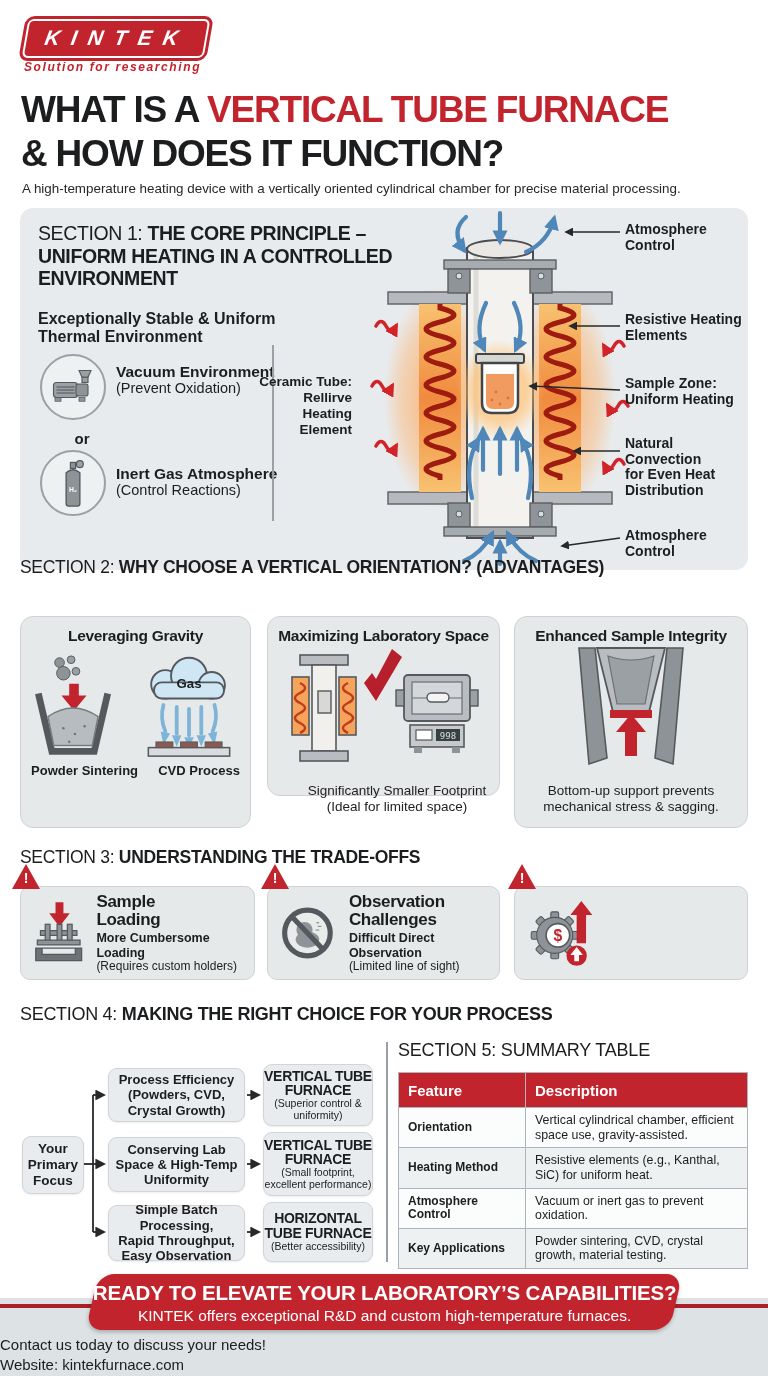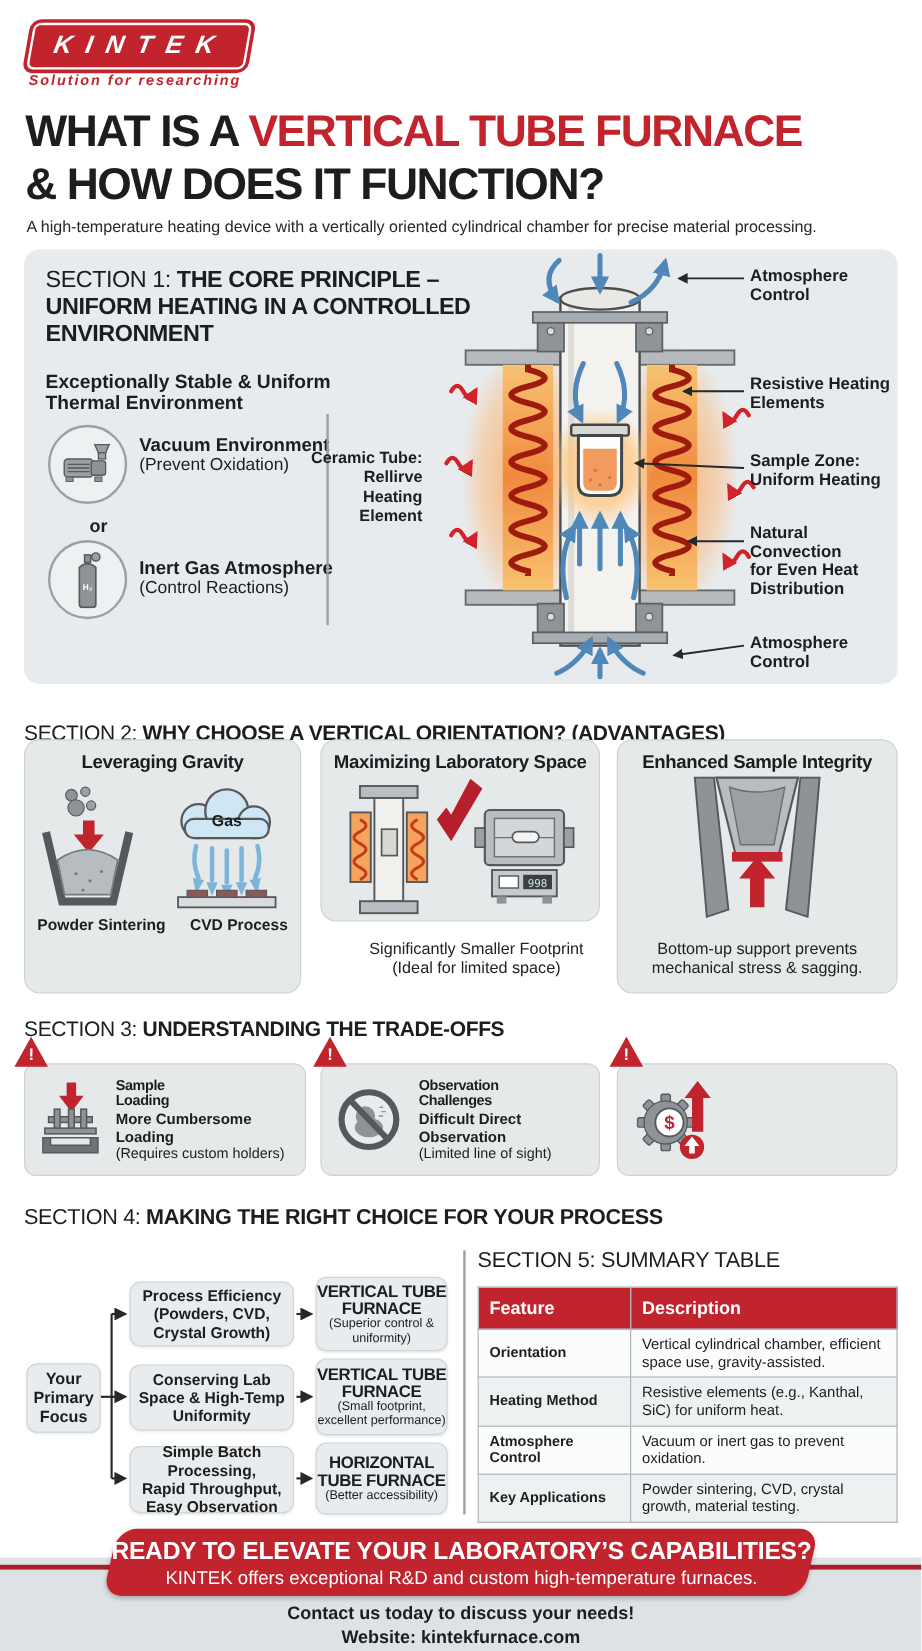--- a/index.html
+++ b/index.html
@@ -35,21 +35,21 @@
   
   .card{background:#e6e9ea;border:1px solid #cdd2d5;border-radius:13px;box-sizing:border-box;}
   .card2-title{font-size:15.5px;font-weight:bold;text-align:center;margin-top:10px;letter-spacing:-0.3px;}
   .icon-lbl{font-size:13px;font-weight:bold;text-align:center;}
   .caption{font-size:13.5px;text-align:center;line-height:1.2;color:#222;}
   
   .warn-tri{width:0;height:0;border-left:14px solid transparent;border-right:14px solid transparent;
             border-bottom:25px solid #c2242e;position:absolute;}
   .warn-ex{position:absolute;color:#fff;font-weight:bold;font-size:14px;width:28px;text-align:center;top:8px;left:0;}
   .s3card{display:flex;align-items:center;padding:8px 10px;box-sizing:border-box;}
-  .s3-title{font-size:12px;font-weight:bold;line-height:1.05;letter-spacing:-0.3px;}
+  .s3-title{font-size:17px;font-weight:bold;line-height:1.05;letter-spacing:-0.3px;}
   .s3-strong{font-size:12.5px;font-weight:bold;line-height:1.15;margin-top:3px;}
   .s3-note{font-size:12px;line-height:1.1;}
   
   .fbox{background:#e9ecee;border:1px solid #d0d5d8;border-radius:9px;box-sizing:border-box;
         display:flex;align-items:center;justify-content:center;text-align:center;
         box-shadow:0 1px 2px rgba(0,0,0,0.08);}
   .fbox .need{font-size:13px;font-weight:bold;line-height:1.18;}
   .res-title{font-size:14px;font-weight:bold;line-height:1.05;letter-spacing:-0.3px;}
   .res-note{font-size:10.5px;line-height:1.12;}
   
@@ -60,21 +60,21 @@
   table.sum td.d{font-size:12.4px;line-height:1.18;}
   table.sum tr:nth-child(odd) td{background:#eef1f2;}
   table.sum tr:nth-child(even) td{background:#fbfcfc;}
   .s5-h{font-size:18px;letter-spacing:-0.2px;}
   
   .banner{background:#c2242e;border-radius:16px;transform:skewX(-13deg);
           box-shadow:0 2px 4px rgba(0,0,0,0.25);}
   .banner-in{transform:skewX(13deg);text-align:center;padding-top:7px;}
   .banner1{color:#fff;font-weight:bold;font-size:20.5px;letter-spacing:-0.2px;}
   .banner2{color:#fff;font-size:15.5px;margin-top:2px;}
-  .contact{font-size:15px;font-weight:bold;text-align:center;}
+  .contact{font-size:15px;font-weight:normal;text-align:left;}
 </style>
 </head>
 <body>
 
 <div id="canvas">
 
   <div class="abs" style="left:22px;top:16px;">
     <div class="logo-outer"><div class="logo-mid">
           <div class="logo-inner">
       <span class="logo-text">KINTEK</span>
@@ -246,21 +246,21 @@
 Elements</div>
     <div class="abs diag-lbl pre" style="left:605px;top:168px;width:120px;">Sample Zone:
 Uniform Heating</div>
     <div class="abs diag-lbl pre" style="left:605px;top:228px;width:122px;">Natural Convection
 for Even Heat
 Distribution</div>
     <div class="abs diag-lbl pre" style="left:605px;top:320px;width:118px;">Atmosphere
 Control</div>
   </div>
 
-  <div class="abs sec-h" style="left:20px;top:557px;margin-top:44px;">
+  <div class="abs sec-h" style="left:20px;top:557px;">
     <span class="lbl">SECTION 2: </span><span class="bold">WHY CHOOSE A VERTICAL ORIENTATION? (ADVANTAGES)</span>
   </div>
 
   <div class="abs card" style="left:20px;top:616px;width:231px;height:212px;">
     <div class="card2-title">Leveraging Gravity</div>
     <div style="display:flex;justify-content:space-around;align-items:flex-end;height:112px;margin-top:2px;">
       <svg width="88" height="106" viewBox="0 0 90 110">
         <circle cx="30" cy="10" r="5" fill="#8e9398" stroke="#55595d"></circle>
         <circle cx="42" cy="7" r="4" fill="#9aa0a5" stroke="#55595d"></circle>
         <circle cx="34" cy="21" r="7" fill="#8e9398" stroke="#55595d"></circle>
@@ -300,21 +300,21 @@
         <rect x="46" y="93" width="18" height="6" fill="#8a5a52" stroke="#55595d"></rect>
         <rect x="72" y="93" width="18" height="6" fill="#8a5a52" stroke="#55595d"></rect>
       </svg>
     </div>
     <div style="display:flex;justify-content:space-around;margin-top:4px;">
       <span class="icon-lbl">Powder Sintering</span>
       <span class="icon-lbl">CVD Process</span>
     </div>
   </div>
 
-  <div class="abs card" style="left:267px;top:616px;width:233px;height:152px;">
+  <div class="abs card" style="left:267px;top:616px;width:233px;height:180px;">
     <div class="card2-title">Maximizing Laboratory Space</div>
     <div style="display:flex;justify-content:center;height:122px;">
       <svg width="208" height="122" viewBox="0 0 208 122">
         <rect x="20" y="10" width="48" height="10" fill="#b9bdc1" stroke="#55595d" stroke-width="1.6"></rect>
         <rect x="32" y="20" width="24" height="86" fill="#f1f0ed" stroke="#55595d" stroke-width="1.6"></rect>
         <rect x="12" y="32" width="17" height="58" fill="#f6a35b" stroke="#55595d" stroke-width="1.6"></rect>
         <rect x="59" y="32" width="17" height="58" fill="#f6a35b" stroke="#55595d" stroke-width="1.6"></rect>
         <path d="M20,38 q10,5 0,10 q-10,5 0,10 q10,5 0,10 q-10,5 0,10 q10,5 0,10" fill="none" stroke="#c03a1c" stroke-width="2.4"></path>
         <path d="M68,38 q-10,5 0,10 q10,5 0,10 q-10,5 0,10 q10,5 0,10 q-10,5 0,10" fill="none" stroke="#c03a1c" stroke-width="2.4"></path>
         <rect x="38" y="46" width="13" height="22" fill="#d8d8d4" stroke="#55595d" stroke-width="1.4"></rect>

